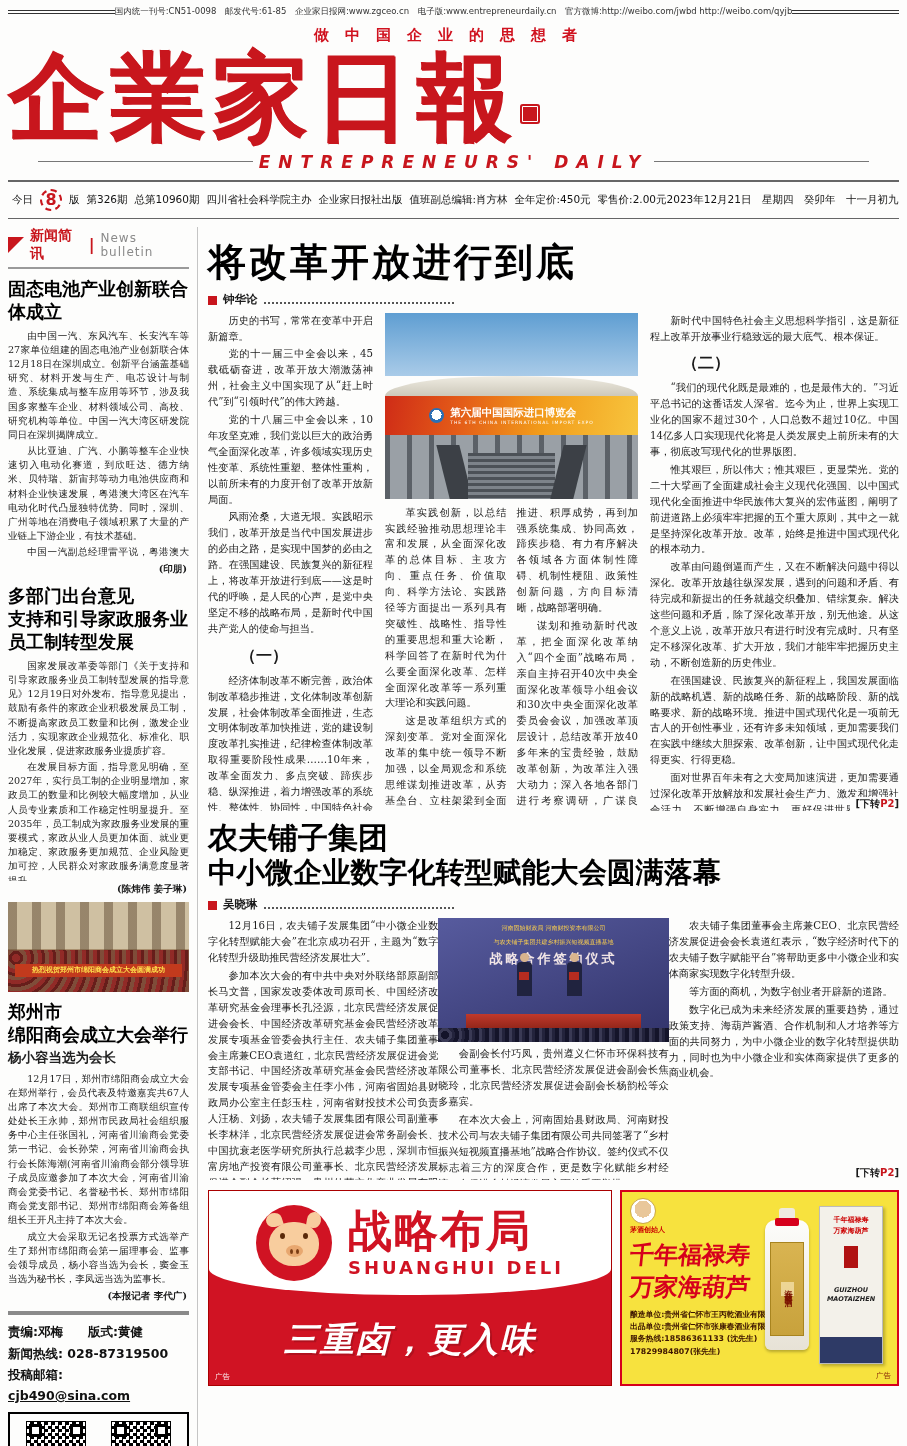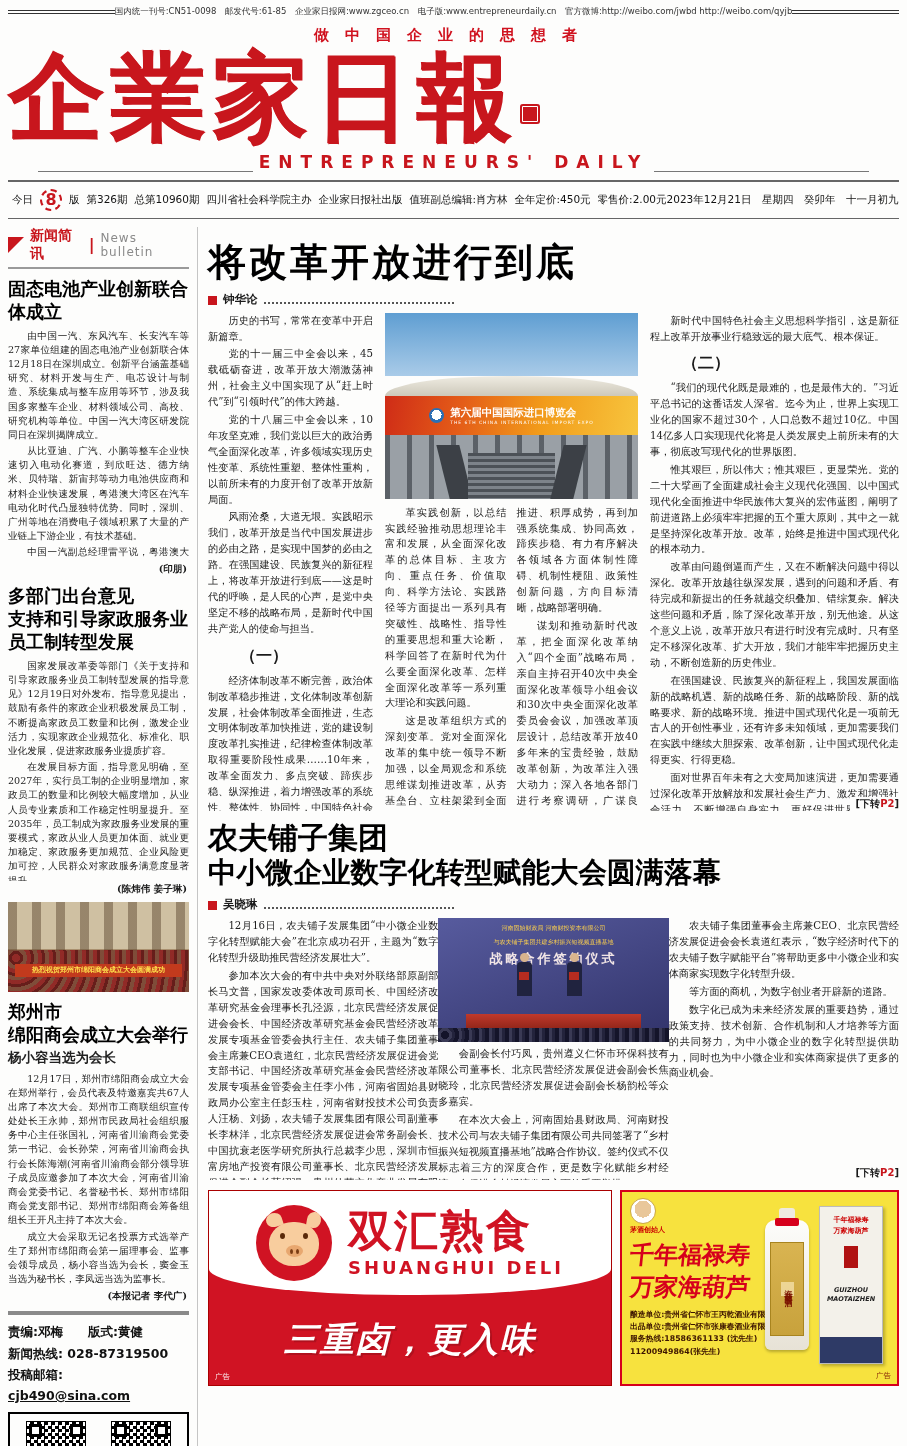--- a/index.html
+++ b/index.html
@@ -7,21 +7,21 @@
   .page { width:907px; height:1446px; margin:0 auto; background:#fdfdfc; padding:6px 8px 0; overflow:hidden; position:relative; color:#1a1a1a; }
 
   
   .topline-row { display:flex; align-items:center; gap:0; }
   .topline-row .hr { flex:1; border-top:4px double #333; height:0; }
   .topline { font-size:8.5px; color:#333; white-space:nowrap; }
   .slogan { text-align:center; color:#d0121f; font-weight:bold; font-size:15px; letter-spacing:16px; margin-top:8px; }
   .masthead { position:relative; margin-top:2px; }
   .mast-title { font-family:"DejaVu Serif", serif; font-weight:900; font-size:96px; line-height:1.05; color:#c8161d; letter-spacing:6px; text-shadow:1px 1px 0 #c8161d; }
   .seal { display:inline-block; width:20px; height:20px; background:#c8161d; border-radius:3px; vertical-align:super; margin-left:2px; box-shadow:inset 0 0 0 2px #c8161d, inset 0 0 0 3px #fff; }
-  .english-row { display:flex; align-items:flex-end; gap:6px; margin:4px 30px 0; }
+  .english-row { display:flex; align-items:center; gap:6px; margin:4px 30px 0;font-style:italic; }
   .english-row .eline { flex:1; border-top:1px solid #777; height:0; }
   .mast-en { color:#c8161d; font-weight:bold; font-size:17px; letter-spacing:8px; white-space:nowrap; }
 
   .infobar { margin-top:8px; border-top:2px solid #666; border-bottom:1px solid #666; padding:7px 4px; display:flex; justify-content:space-between; align-items:center; font-size:10.5px; color:#111; }
   .infobar .left { display:flex; align-items:center; gap:7px; white-space:nowrap; }
   .num8 { display:inline-flex; width:22px; height:22px; border:2px dashed #c8161d; border-radius:50%; color:#c8161d; font-weight:bold; font-size:16px; align-items:center; justify-content:center; }
   .infobar .right { white-space:nowrap; }
 
   
   .content { display:flex; gap:10px; margin-top:8px; }
@@ -346,56 +346,56 @@
               <div class="ps-table"></div>
               <div class="ps-crowd"></div>
             </div>
             <p>会副会长付巧凤，贵州遵义仁怀市环保科技有限公司董事长、北京民营经济发展促进会副会长焦晓玲，北京民营经济发展促进会副会长杨韵松等众多嘉宾。</p>
             <p>在本次大会上，河南固始县财政局、河南财投技术公司与农夫铺子集团有限公司共同签署了“乡村振兴短视频直播基地”战略合作协议。签约仪式不仅标志着三方的深度合作，更是数字化赋能乡村经济、在促进乡村经济发展方面的重要举措。</p>
 
           </div>
           <div class="a2-col c4 col">
             <p>农夫铺子集团董事会主席兼CEO、北京民营经济发展促进会会长袁道红表示，“数字经济时代下的农夫铺子数字赋能平台”将帮助更多中小微企业和实体商家实现数字化转型升级。</p>
             <p>等方面的商机，为数字创业者开辟新的道路。</p>
-            <p>数字化已成为未来经济发展的重要趋势，通过政策支持、技术创新、合作机制和人才培养等方面的共同努力，为中小微企业的数字化转型提供助力，同时也为中小微企业和实体商家提供了更多的商业机会。</p>
+            <p>数字化已成为未来经济发展的重要趋势，通过政策支持、海葫芦酱酒、合作机制和人才培养等方面的共同努力，为中小微企业的数字化转型提供助力，同时也为中小微企业和实体商家提供了更多的商业机会。</p>
             <div class="jump"><span>[下转</span><span class="p2">P2</span><span>]</span></div>
           </div>
         </div>
       </article>
 
       <div class="ads">
         <div class="ad-sh">
           <div class="sh-top">
             <div class="pig">
               <span class="ear l"></span>
                 <span class="ear r"></span>
               <span class="face"></span>
               <span class="eye l"></span>
                 <span class="eye r"></span>
               <span class="snout"></span>
             </div>
             <div>
-              <div class="sh-name">双汇熟食</div>
+              <div class="sh-name">战略布局</div>
               <div class="sh-en">SHUANGHUI DELI</div>
             </div>
           </div>
           <div class="sh-slogan">三重卤，更入味</div>
           <div class="ad-label">广告</div>
         </div>
 
         <div class="ad-lq">
           <div class="lq-logo"></div>
           <div class="lq-brand">茅酒创始人</div>
           <div class="lq-l1">千年福禄寿</div>
           <div class="lq-l2">万家海葫芦</div>
           <div class="lq-info">
             <div>酿造单位:贵州省仁怀市王丙乾酒业有限公司</div>
             <div>出品单位:贵州省仁怀市张康春酒业有限公司</div>
             <div>服务热线:18586361133 (沈先生)</div>
-            <div>11200949864(张先生)</div>
+            <div>17829984807(张先生)</div>
           </div>
           <div class="lq-bottle">
             <span class="neck"></span>
               <span class="ribbon"></span>
             <span class="label">
                 <span class="vtext">海葫芦酱酒</span>
               </span>
           </div>
           <div class="lq-box">
             <div class="bt"><span>千年福禄寿</span><br><span>万家海葫芦</span></div>

